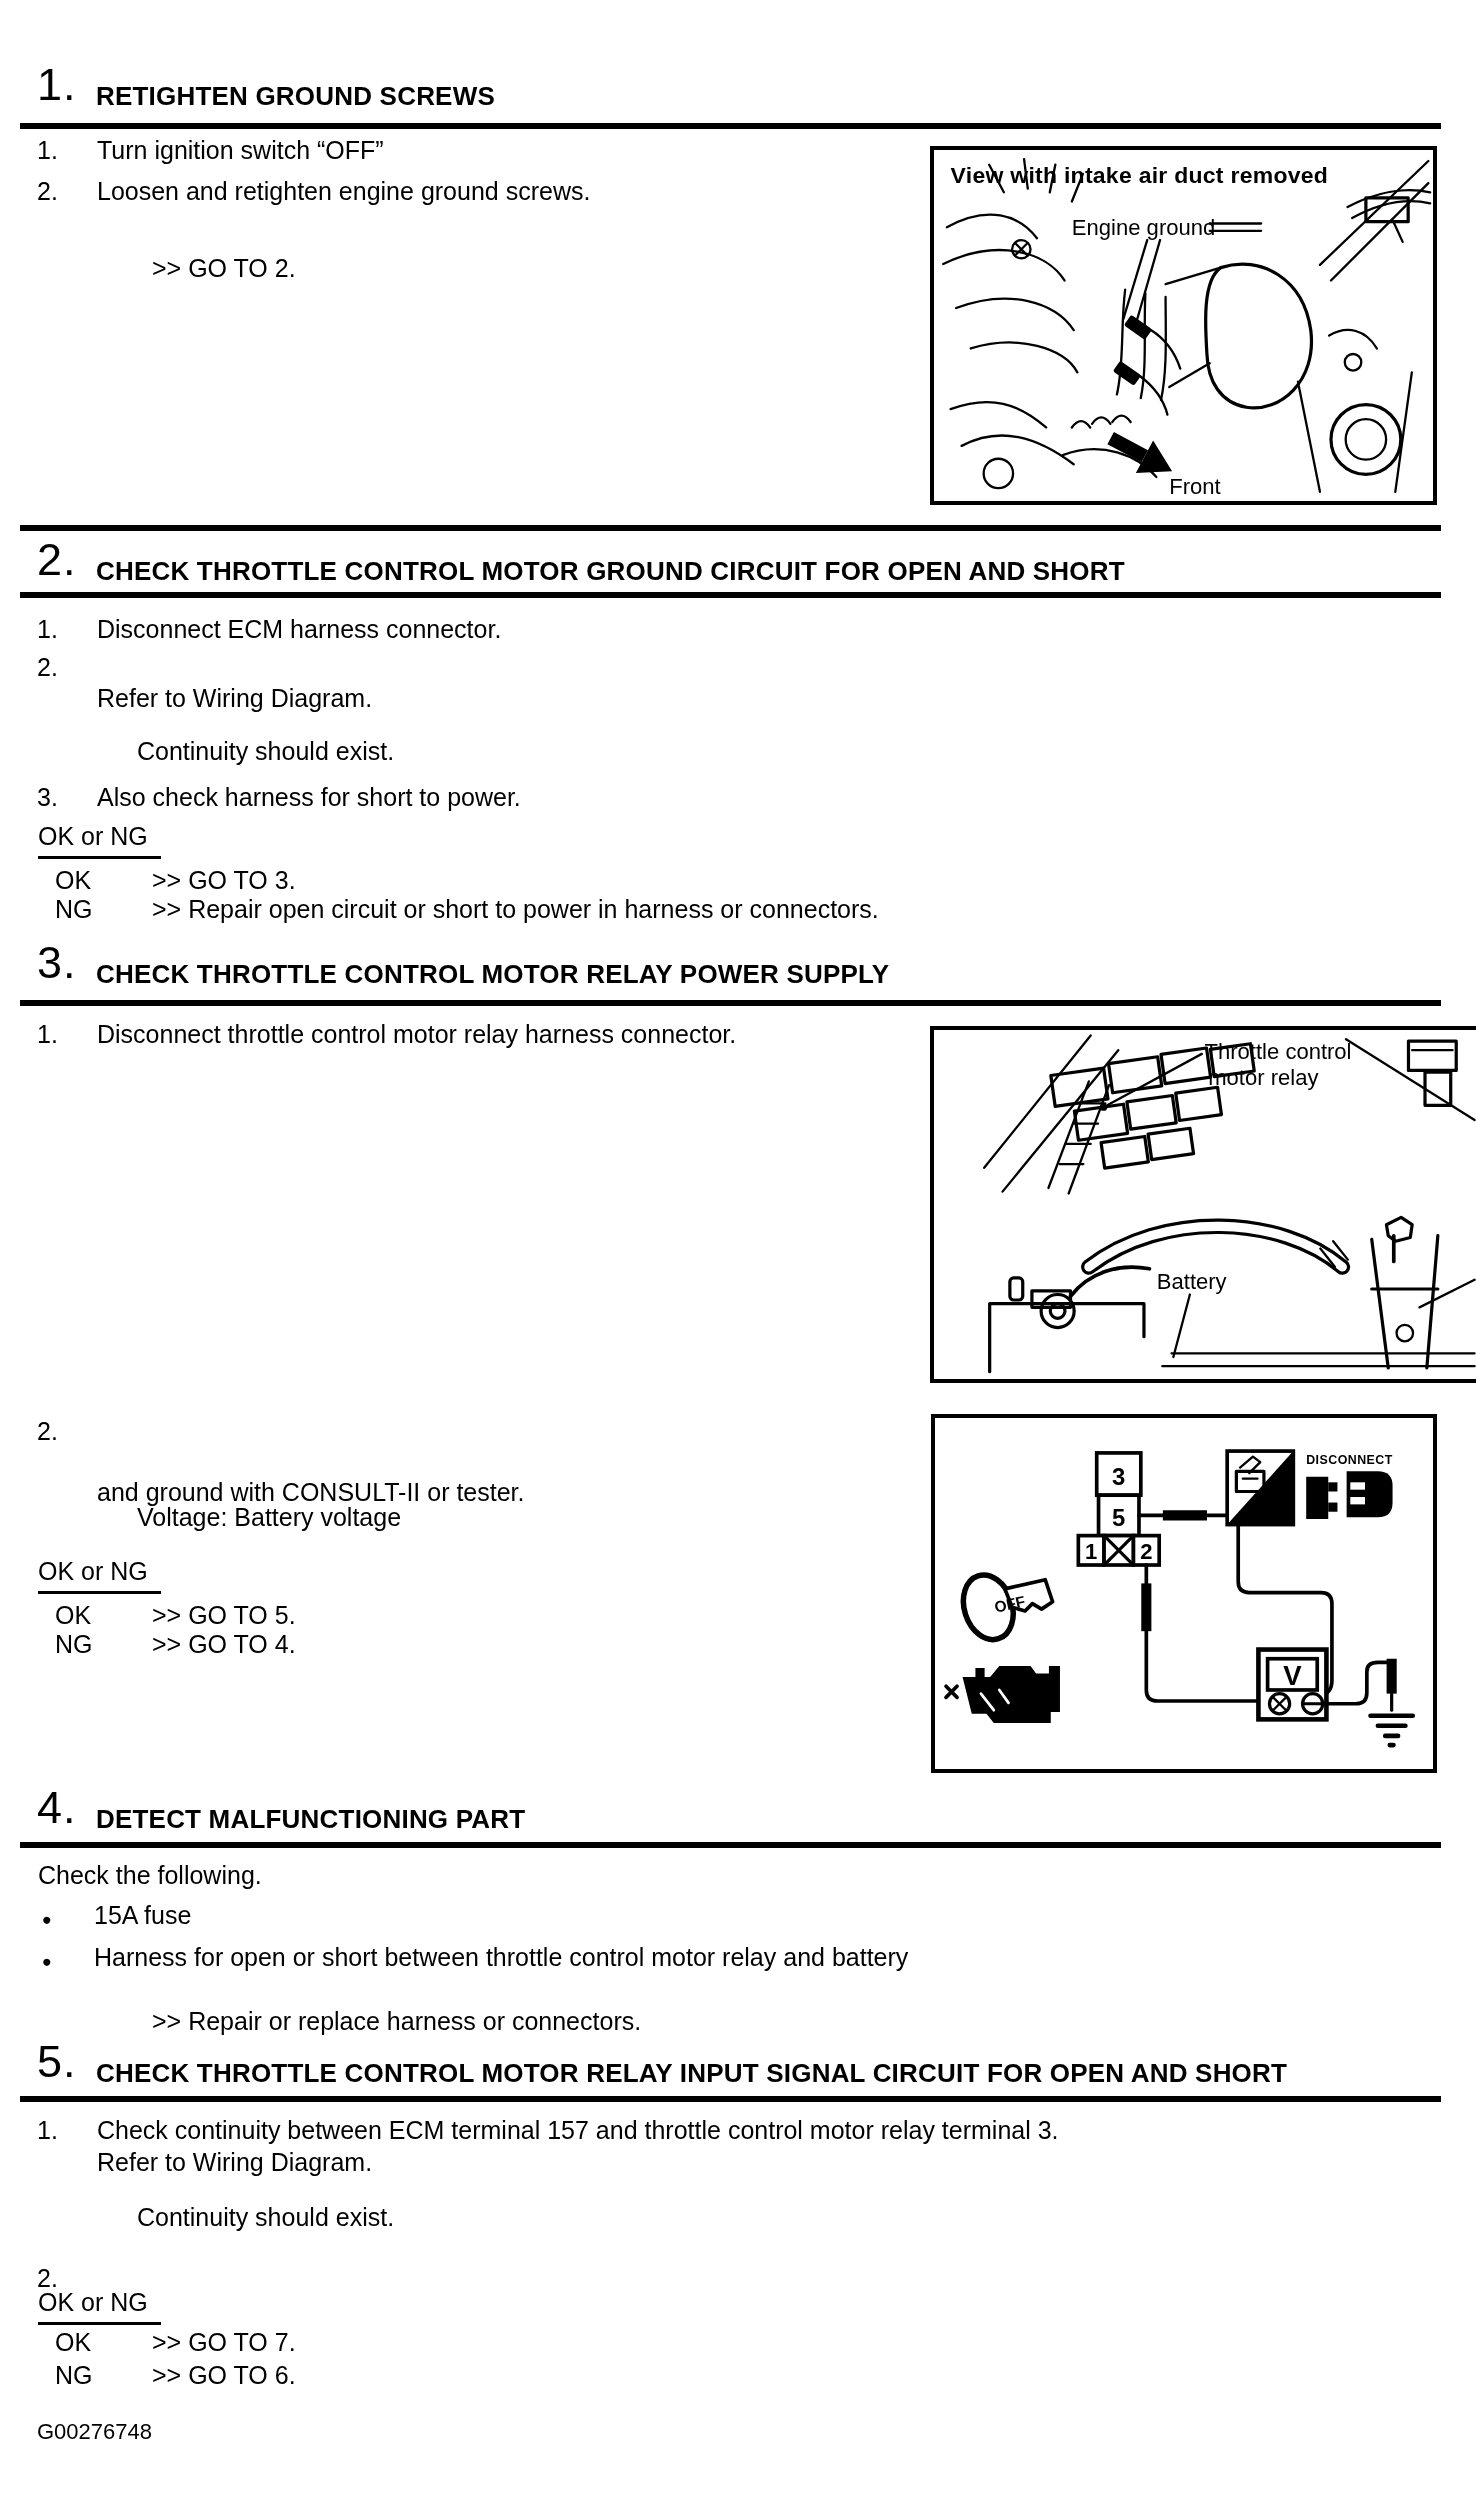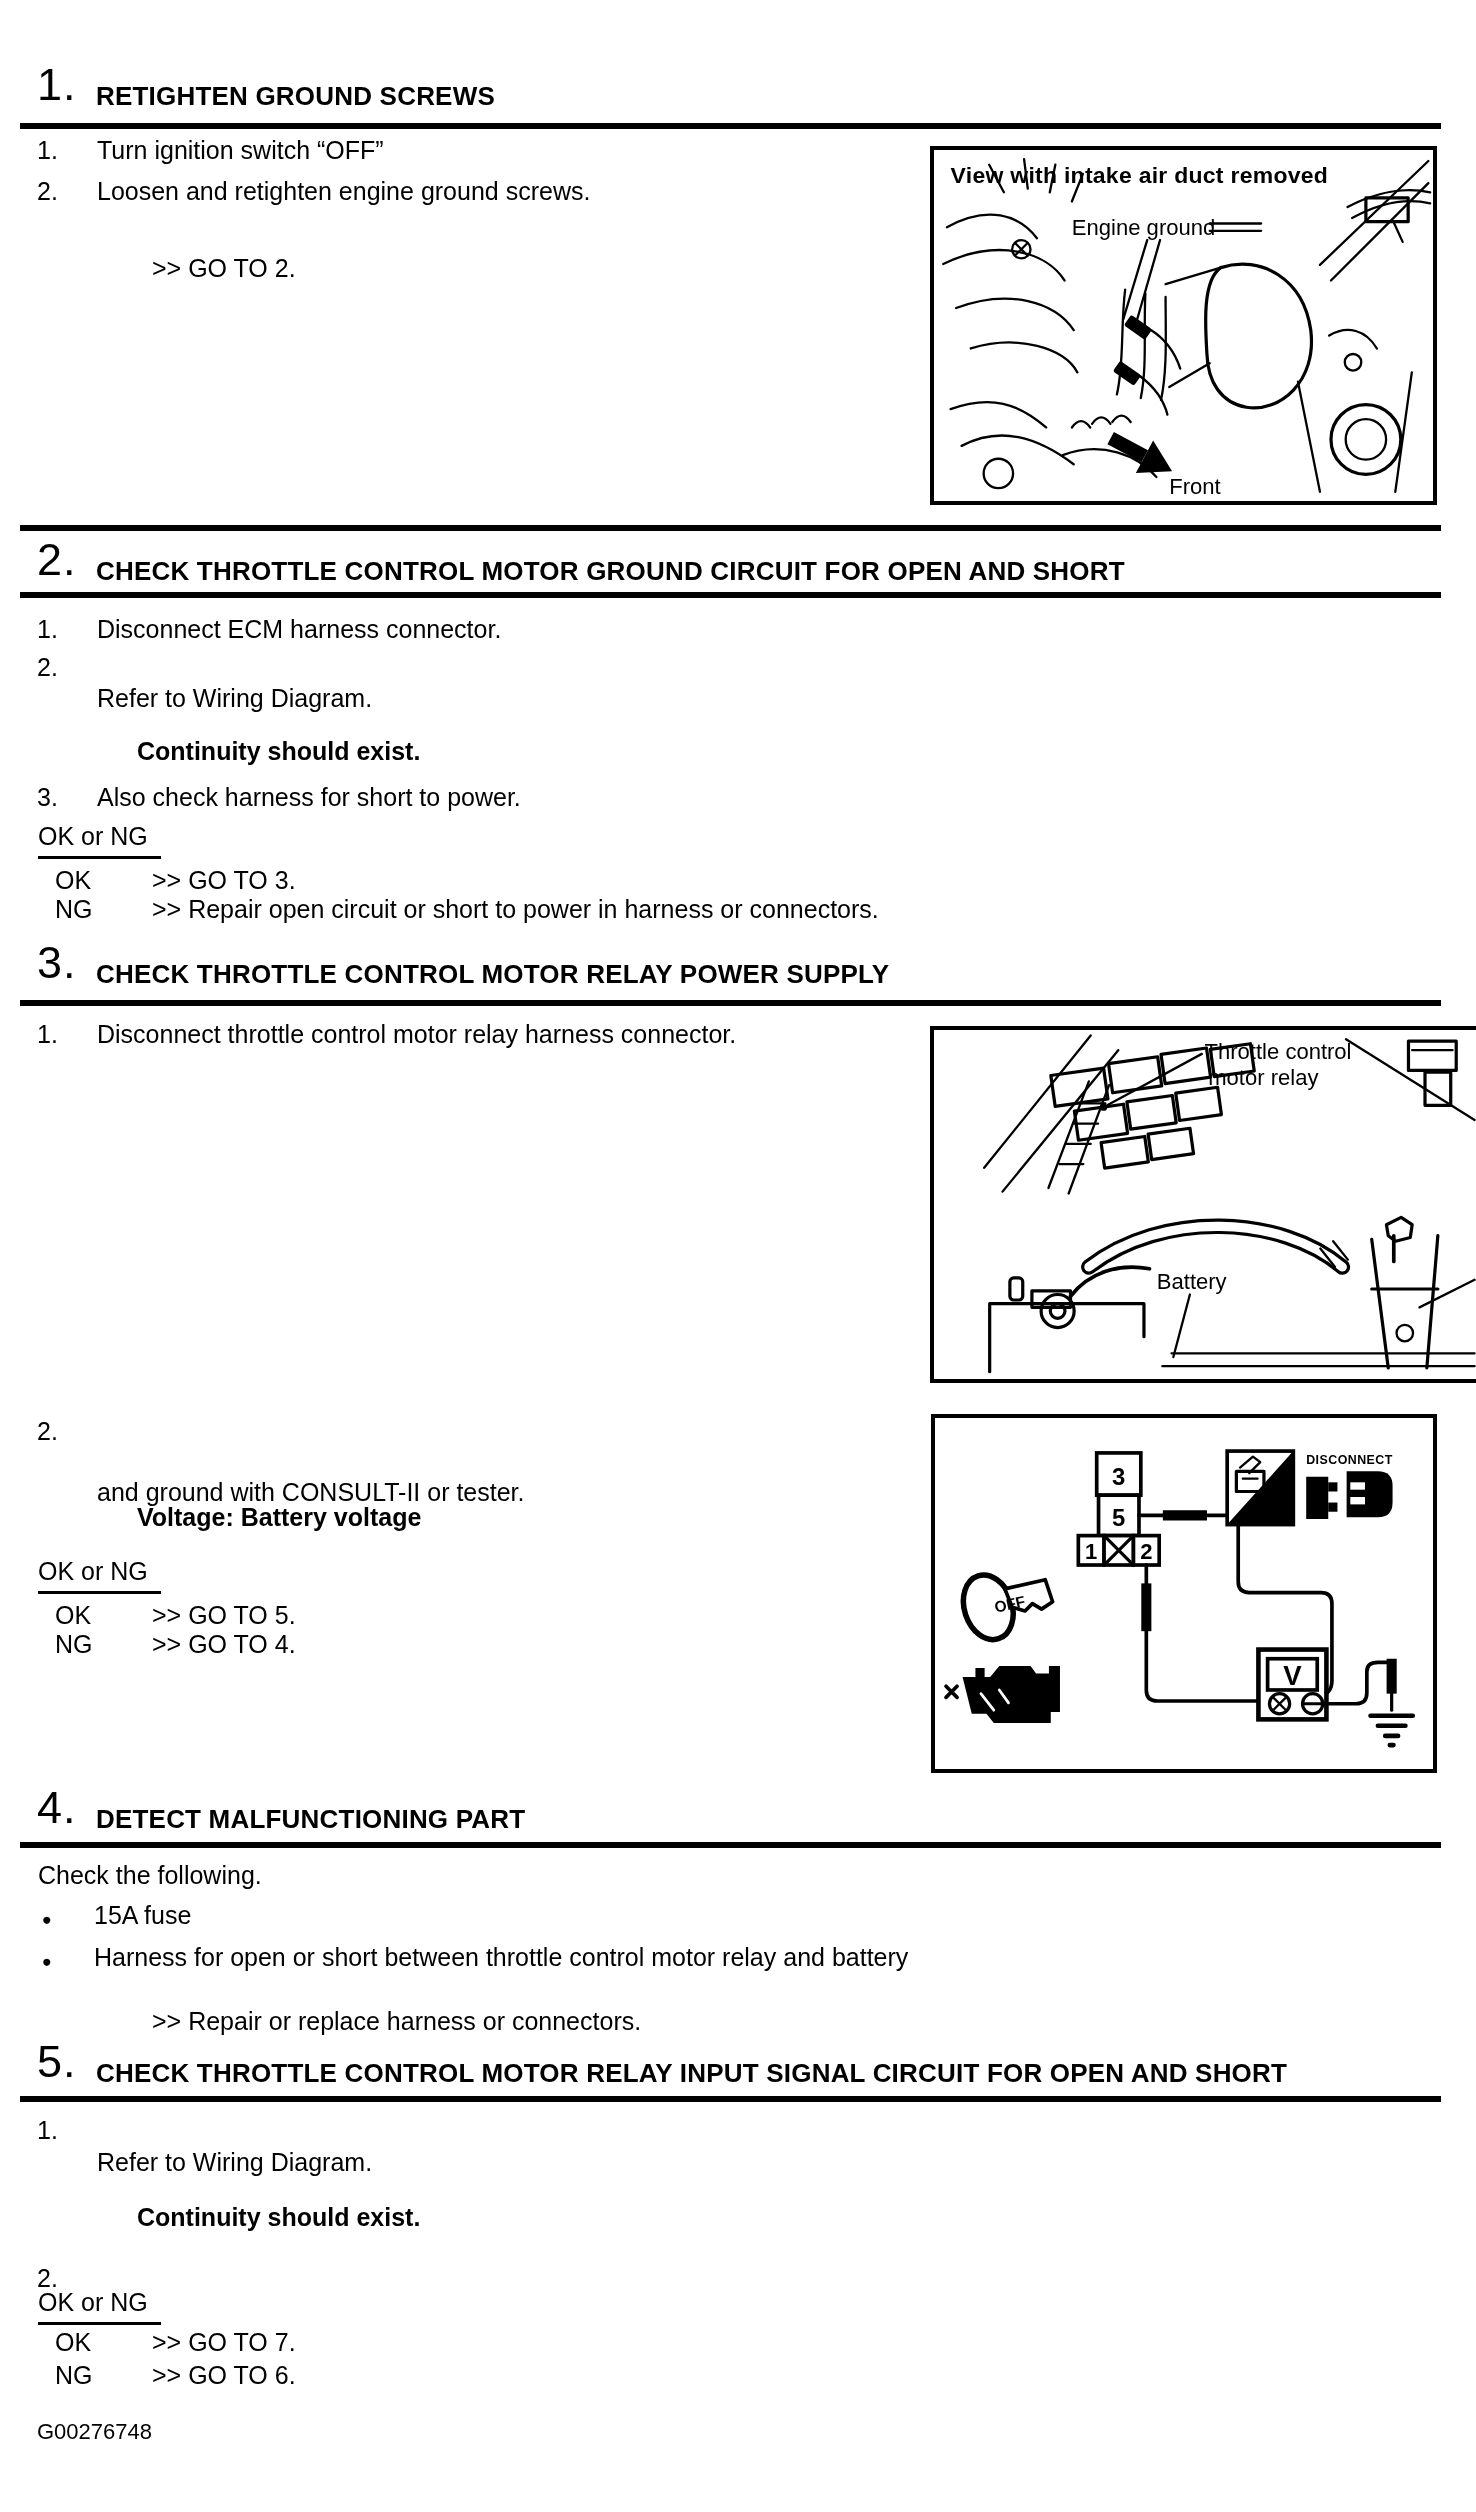--- a/index.html
+++ b/index.html
@@ -4,21 +4,21 @@
 <style>
   html,body{margin:0;padding:0;background:#fff;}
   body{width:1476px;height:2512px;position:relative;font-family:"Liberation Sans",sans-serif;color:#000;}
   .page{position:absolute;left:0;top:0;width:1476px;height:2512px;background:#fff;overflow:hidden;}
   .rule{position:absolute;left:20px;width:1421px;height:5.5px;background:#000;}
   .sec{position:absolute;left:37px;white-space:nowrap;}
   .sec .n{font-size:45px;line-height:46px;font-weight:400;letter-spacing:0.9px;}
   .sec .t{position:absolute;left:59px;top:19px;font-size:26px;font-weight:700;letter-spacing:0.2px;}
   .ln{position:absolute;font-size:25px;line-height:27.5px;white-space:nowrap;}
   .x40{left:37px}.x106{left:97px}.x150{left:137px}.x166{left:152px}.x42{left:38px}
-  .b{font-weight:700;}
+  .b{font-weight:400;}
   .okng{border-bottom:3.7px solid #000;padding:0 13px 5.5px 0;display:inline-block;}
   .resp{position:absolute;left:55px;}
   .act{position:absolute;left:152px;}
   .bullet{position:absolute;left:42px;font-size:16.5px;top:3.7px;}
   .fig{position:absolute;border:4.6px solid #000;background:#fff;box-sizing:border-box;}
   .fig svg{display:block;width:100%;height:100%;}
   svg text{font-family:"Liberation Sans",sans-serif;fill:#000;}
   .s{fill:none;stroke:#000;stroke-width:2.5;stroke-linecap:round;stroke-linejoin:round;}
   .s3{fill:none;stroke:#000;stroke-width:3.5;stroke-linecap:round;stroke-linejoin:round;}
   .w{fill:none;stroke:#000;stroke-width:4;stroke-linecap:round;stroke-linejoin:round;}
@@ -277,20 +277,21 @@
   </div>
   <span class="ln x166" style="top:2008px">&gt;&gt; Repair or replace harness or connectors.</span>
 
   <div class="sec" style="top:2039px">
     <span class="n">5.</span>
     <span class="t">CHECK THROTTLE CONTROL MOTOR RELAY INPUT SIGNAL CIRCUIT FOR OPEN AND SHORT</span>
   </div>
   <div class="rule" style="top:2096px"></div>
 
   <span class="ln x40" style="top:2117px">1.</span>
+  <span class="ln x106" style="top:2117px">Check continuity between ECM terminal 157 and throttle control motor relay terminal 3.</span>
   <span class="ln x106" style="top:2149px">Refer to Wiring Diagram.</span>
   <span class="ln x150 b" style="top:2204px">Continuity should exist.</span>
   <span class="ln x40" style="top:2265px">2.</span>
   <div class="ln x42" style="top:2289px"><span class="okng">OK or NG</span></div>
   <div class="ln" style="top:2329px">
     <span class="resp">OK</span>
     <span class="act">&gt;&gt; GO TO 7.</span>
   </div>
   <div class="ln" style="top:2362px">
     <span class="resp">NG</span>

